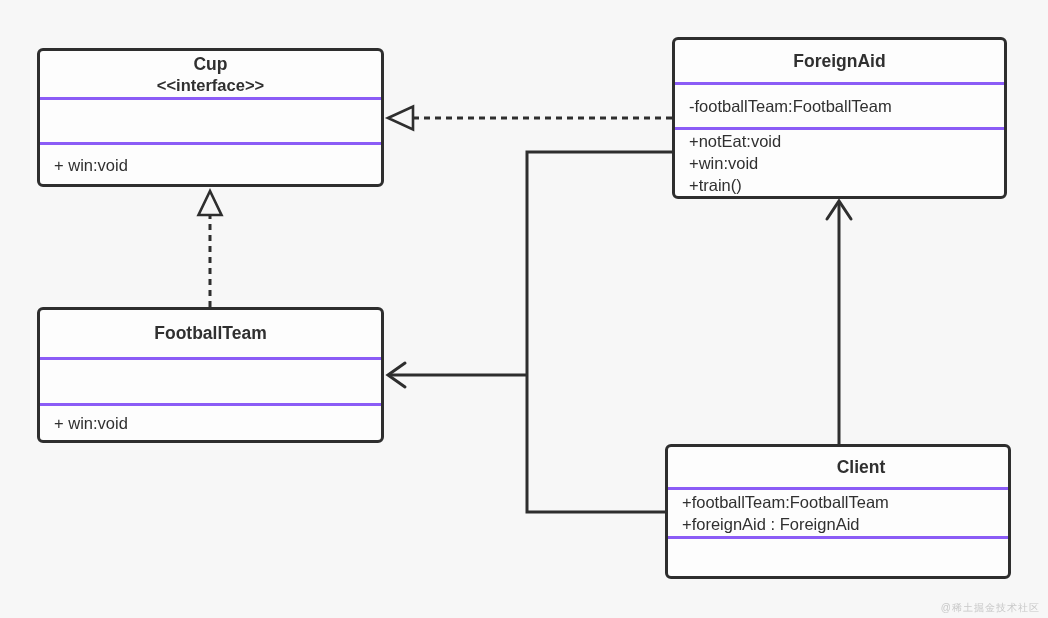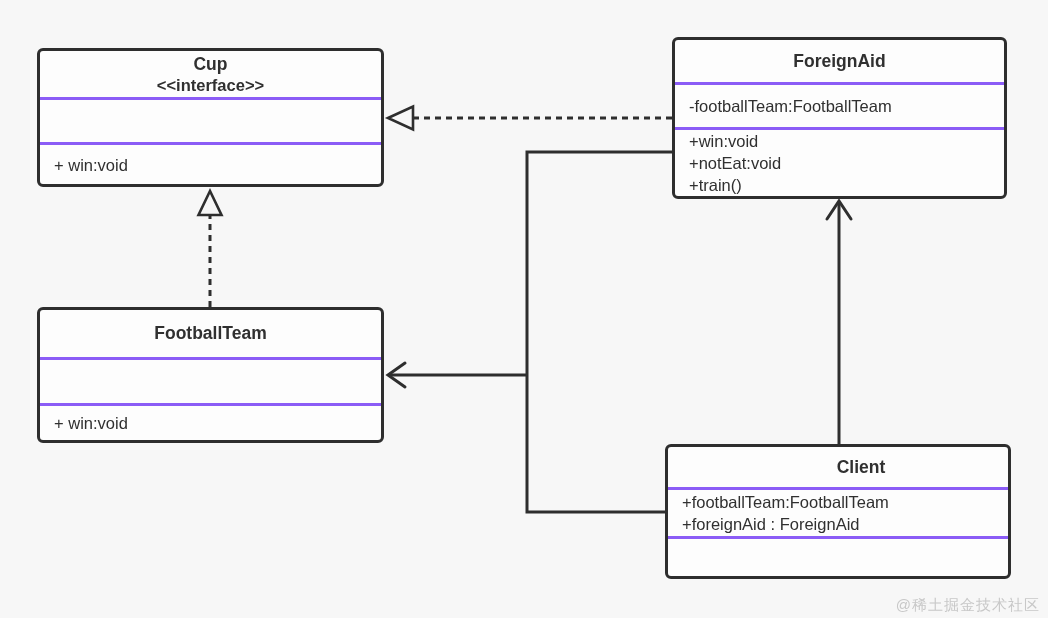--- a/index.html
+++ b/index.html
@@ -55,21 +55,21 @@
   .box-section.flex { flex: 1; }
   .member {
     font-size: 16.5px;
     line-height: 22px;
     white-space: nowrap;
   }
   .watermark {
     position: absolute;
     right: 8px;
     bottom: 3px;
-    font-size: 15px;
+    font-size: 10px;
     color: #c8c8c8;
     letter-spacing: 1px;
   }
 </style>
 </head>
 <body>
 
 <div class="canvas">
 
   <svg class="connectors" viewBox="0 0 1048 618" xmlns="http://www.w3.org/2000/svg">
@@ -103,22 +103,22 @@
   </div>
 
   <div class="uml-box" style="left:672px; top:37px; width:335px; height:162px;">
     <div class="box-header" style="height:42px;">
       <div class="box-title">ForeignAid</div>
     </div>
     <div class="box-section" style="height:45px;">
       <div class="member">-footballTeam:FootballTeam</div>
     </div>
     <div class="box-section flex">
+      <div class="member">+notEat:void</div>
       <div class="member">+win:void</div>
-      <div class="member">+notEat:void</div>
       <div class="member">+train()</div>
     </div>
   </div>
 
   <div class="uml-box" style="left:37px; top:307px; width:347px; height:136px;">
     <div class="box-header" style="height:47px;">
       <div class="box-title">FootballTeam</div>
     </div>
     <div class="box-section" style="height:46px;"></div>
     <div class="box-section flex">

